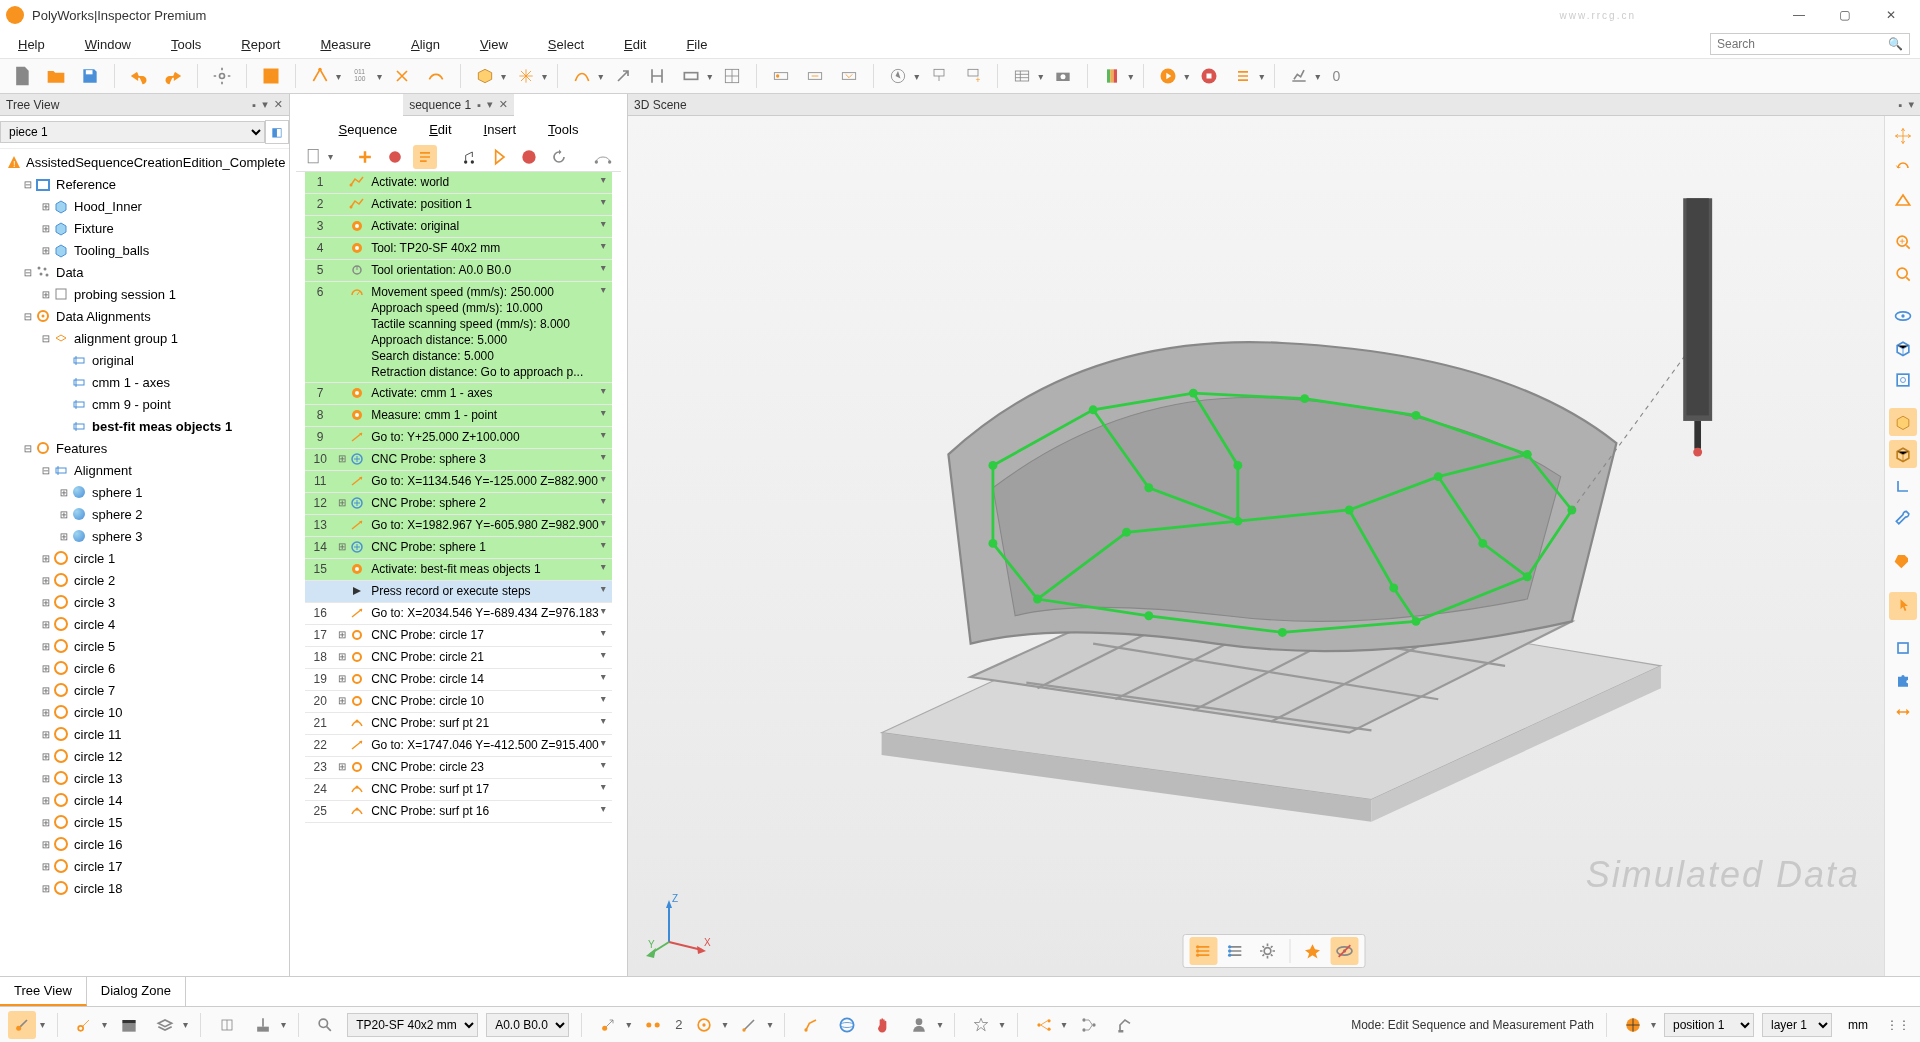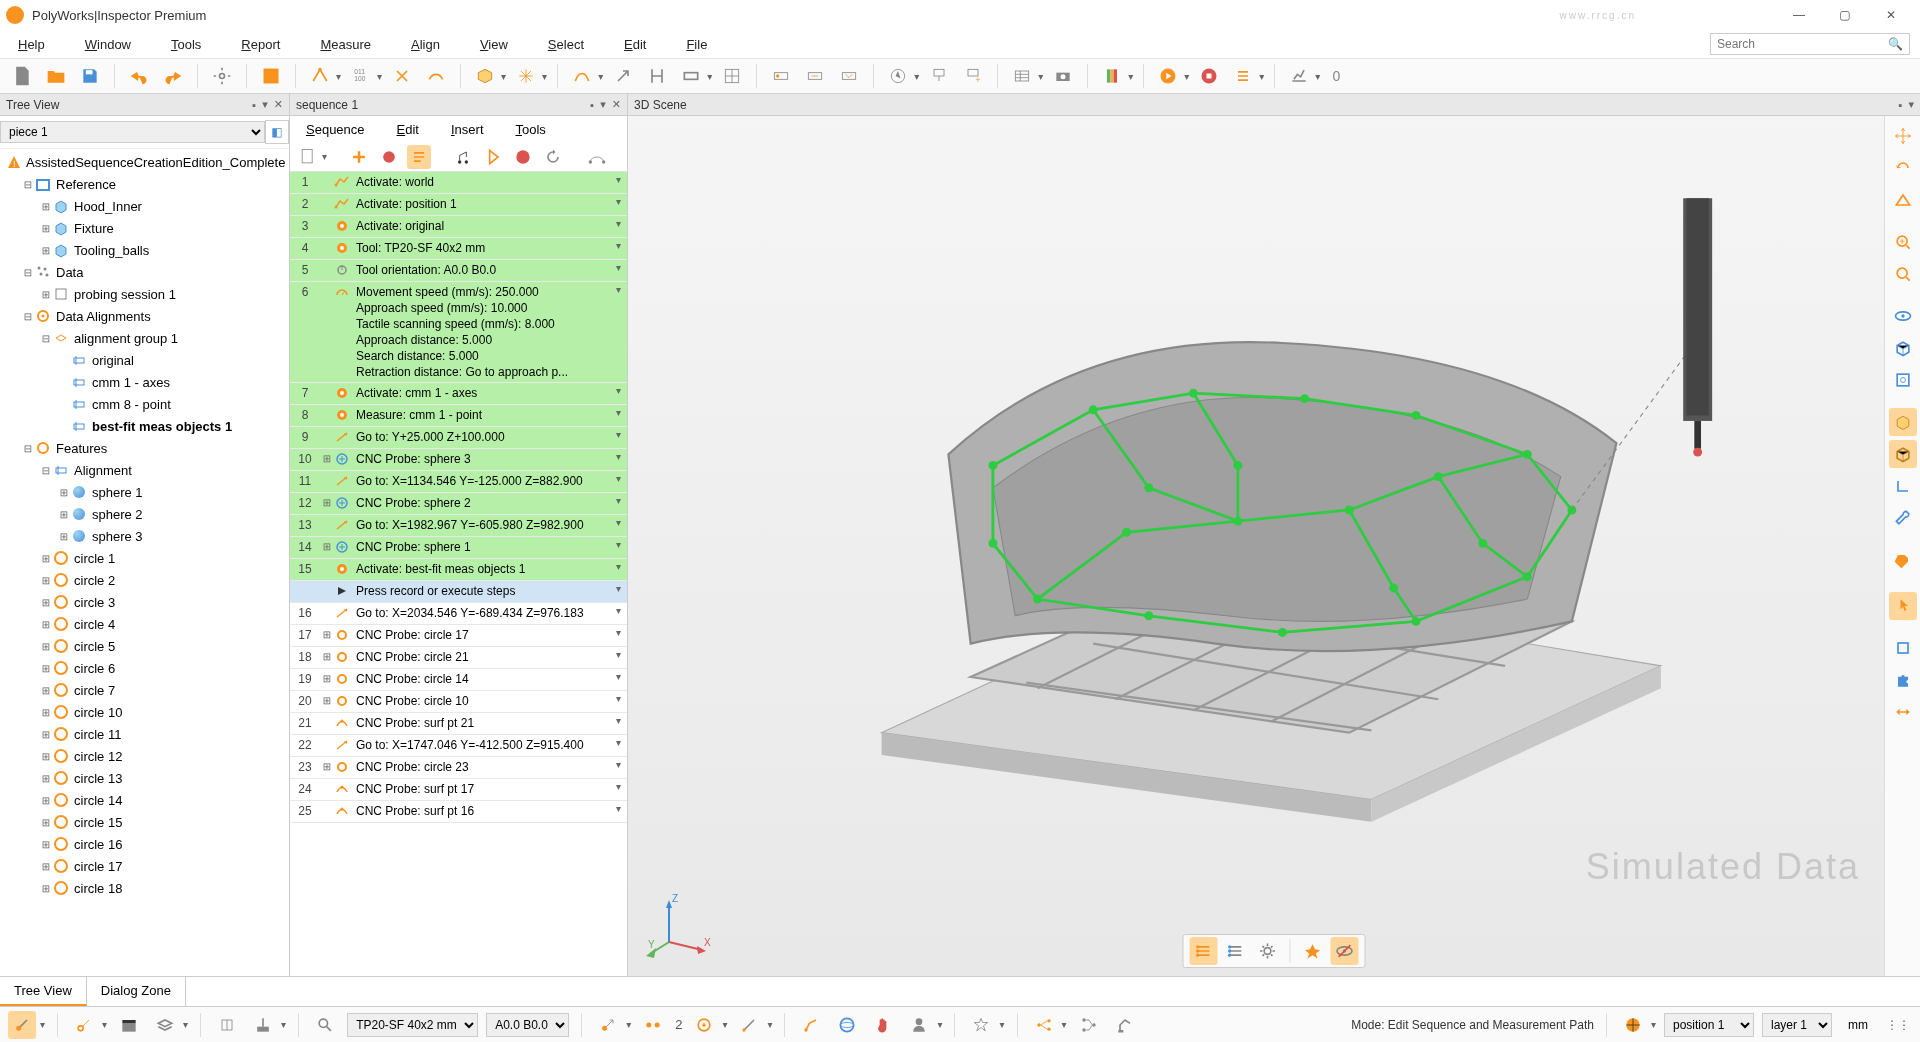--- a/index.html
+++ b/index.html
@@ -29,41 +29,41 @@
 .piece-row { display: flex; align-items: center; padding: 4px 0; gap: 0; border-bottom: 1px solid #eee; }
 .piece-row select { flex: 1; height: 22px; border: 1px solid #ccc; font-size: 12px; padding: 0 4px; }
 .piece-row .cube { width: 24px; height: 24px; background: #fff; border: 1px solid #ccc; display: flex; align-items: center; justify-content: center; color: #4a90d9; }
 .tree { flex: 1; overflow: auto; padding: 2px 0; font-size: 13px; }
 .tree-row { display: flex; align-items: center; height: 22px; padding: 0 4px; cursor: pointer; white-space: nowrap; }
 .tree-row .exp { width: 12px; text-align: center; color: #666; font-size: 10px; }
 .tree-row .ico { width: 18px; height: 18px; margin-right: 4px; display: flex; align-items: center; justify-content: center; }
 .tree-row.bold { font-weight: bold; }
 .ind0 { padding-left: 6px; } .ind1 { padding-left: 22px; } .ind2 { padding-left: 40px; }
 .ind3 { padding-left: 58px; }
-.seq-panel { width: 338px; }
+.seq-panel { width: 338px; align-items: center; }
 .seq-menu { height: 26px; display: flex; align-items: center; padding: 0 8px; gap: 16px; }
 .seq-menu .mitem { padding: 2px 8px; font-size: 13px; }
 .seq-tb { height: 30px; display: flex; align-items: center; padding: 0 6px; gap: 6px; border-bottom: 1px solid #e0e0e0; }
 .seq-tb .tbtn { width: 24px; height: 24px; }
 .seq-list { flex: 1; overflow: auto; }
 .seq-row { display: flex; align-items: flex-start; min-height: 22px; border-bottom: 1px solid #e8e8e8; font-size: 12px; padding: 2px 0; }
 .seq-row.green { background: #b6f0a8; }
 .seq-row.blue { background: #d0e4f5; }
 .seq-row .num { width: 30px; text-align: center; color: #444; padding-top: 1px; }
 .seq-row .exp { width: 14px; text-align: center; color: #666; font-size: 10px; padding-top: 2px; }
 .seq-row .ico { width: 18px; height: 16px; margin-right: 4px; margin-top: 1px; flex-shrink: 0; }
 .seq-row .txt { flex: 1; padding-right: 6px; line-height: 16px; }
 .seq-row .dd { margin-right: 6px; }
 .scene-panel { flex: 1; position: relative; }
 .scene-sub { height: 20px; padding: 2px 8px; font-size: 12px; color: #444; }
 .scene-3d { flex: 1; background: linear-gradient(#f5f5f5, #e8e8e8); position: relative; overflow: hidden; }
 .side-tb { position: absolute; right: 0; top: 0; bottom: 0; width: 36px; background: #fafafa; border-left: 1px solid #ddd; display: flex; flex-direction: column; align-items: center; padding: 6px 0; gap: 4px; }
 .side-tb .tbtn.active { background: #ffd699; }
 .axis { position: absolute; left: 16px; bottom: 14px; width: 70px; height: 70px; }
-.simdata { position: absolute; right: 60px; bottom: 88px; font-size: 36px; color: #c8c8c8; letter-spacing: 2px; }
+.simdata { position: absolute; right: 60px; bottom: 80px; font-size: 36px; color: #c8c8c8; font-style: italic; letter-spacing: 2px; }
 .scene-bot-tb { position: absolute; left: 50%; transform: translateX(-50%); bottom: 8px; height: 34px; background: #fafafa; border: 1px solid #ccc; display: flex; align-items: center; padding: 0 6px; gap: 4px; border-radius: 3px; }
 .scene-bot-tb .tbtn.active { background: #ffd699; }
 .bottom-tabs { height: 30px; border-top: 1px solid #ccc; display: flex; }
 .bottom-tabs .tab { padding: 6px 14px; font-size: 13px; border-right: 1px solid #ccc; cursor: pointer; }
 .bottom-tabs .tab.active { background: #fff; border-bottom: 2px solid #f7931e; }
 .statusbar { height: 36px; border-top: 1px solid #ccc; display: flex; align-items: center; padding: 0 8px; gap: 8px; background: #fafafa; }
 .statusbar select { height: 24px; border: 1px solid #ccc; font-size: 12px; padding: 0 4px; }
 .statusbar .sp { flex: 1; }
 .statusbar .mode { font-size: 12px; color: #333; }
 .i-orange { fill: #f7931e; }
@@ -427,21 +427,21 @@
           <span>cmm 1 - axes</span>
         </div>
         <div class="tree-row ind3">
           <span class="exp"></span>
           <span class="ico">
             <svg width="16" height="16">
               <rect x="3" y="6" width="10" height="5" fill="none" stroke="#4a90d9"></rect>
               <line x1="5" y1="4" x2="5" y2="13" stroke="#4a90d9"></line>
             </svg>
           </span>
-          <span>cmm 8 - point</span>
+          <span>cmm 9 - point</span>
         </div>
         <div class="tree-row ind3 bold">
           <span class="exp"></span>
           <span class="ico">
             <svg width="16" height="16">
               <rect x="3" y="6" width="10" height="5" fill="none" stroke="#4a90d9"></rect>
               <line x1="5" y1="4" x2="5" y2="13" stroke="#4a90d9"></line>
             </svg>
           </span>
           <span>best-fit meas objects 1</span>

